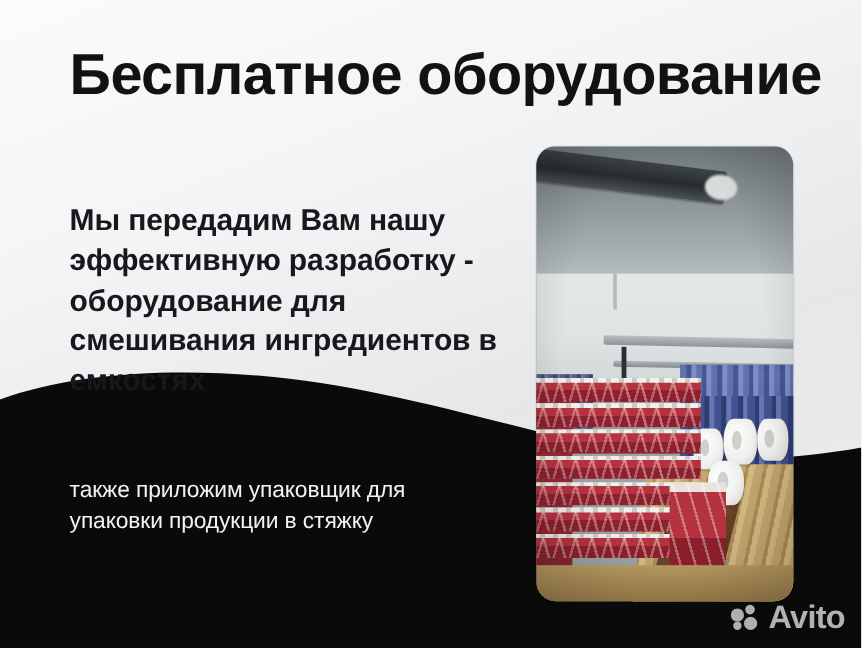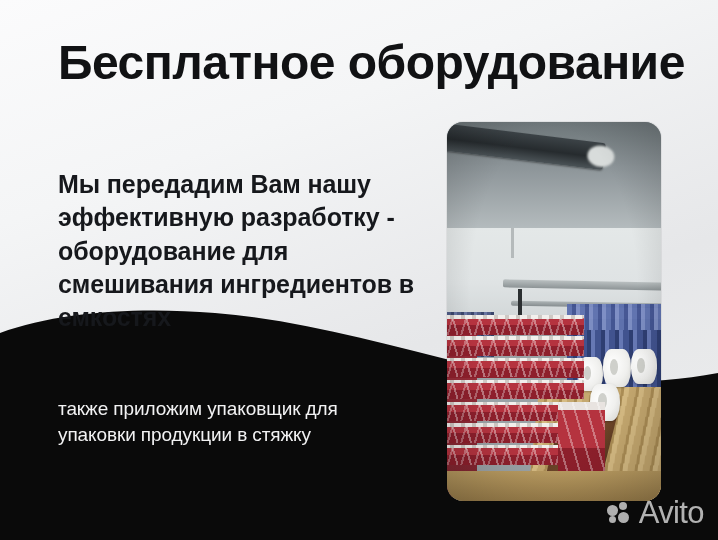--- a/index.html
+++ b/index.html
@@ -231,21 +231,21 @@
     display:flex; align-items:center; gap:6px;
     opacity:.82;
   }
   .avito-mark { position:relative; width:26px; height:22px; }
   .avito-mark i { position:absolute; display:block; border-radius:50%; background:#d4d4d4; }
   .ac1 { left:0;    top:3px;  width:11px; height:11px; }
   .ac2 { left:12px; top:0;    width:8px;  height:8px; }
   .ac3 { left:2px;  top:14px; width:7px;  height:7px; }
   .ac4 { left:11px; top:10px; width:11px; height:11px; }
   .avito-word {
-    font-size:31px; font-weight:normal; color:#d8d8d8;
+    font-size:27px; font-weight:bold; color:#d8d8d8;
     letter-spacing:-0.6px; line-height:1;
   }
 </style>
 </head>
 <body>
 
 <div class="slide">
 
   <div class="wave-wrap">
     <svg viewBox="0 0 718 255" preserveAspectRatio="none" aria-hidden="true">

